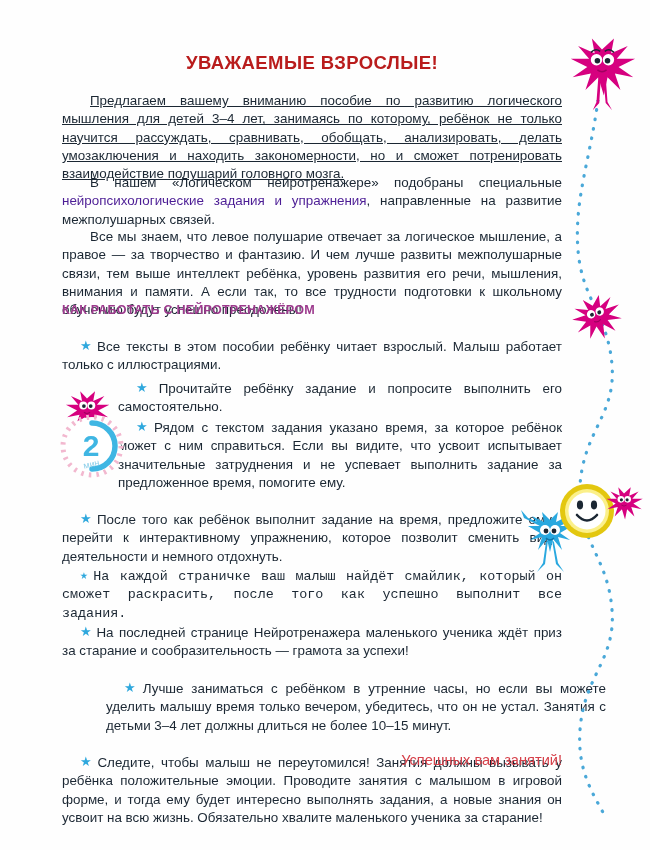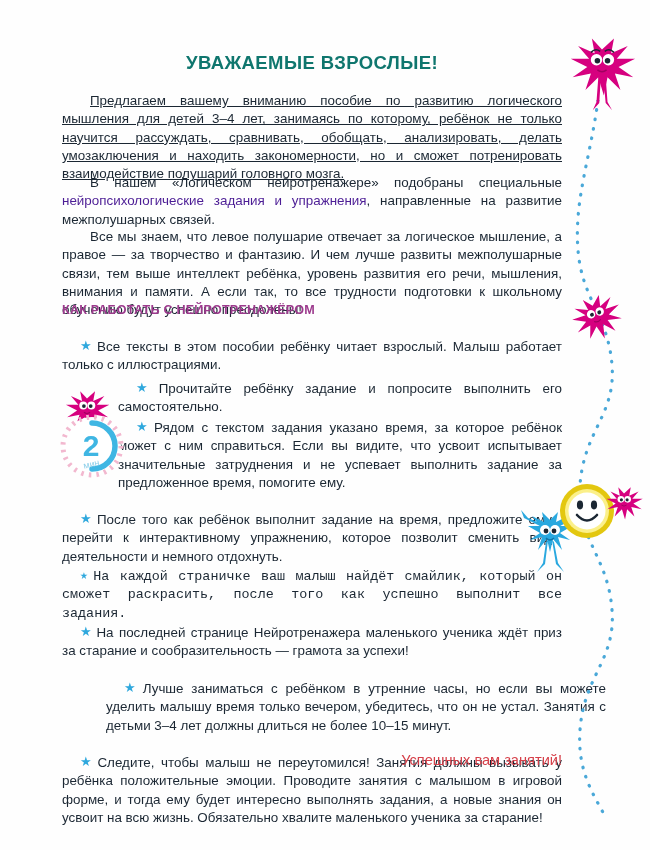--- a/index.html
+++ b/index.html
@@ -11,21 +11,21 @@
     overflow:hidden;
   }
   .page{
     position:absolute;inset:0;
     background:#fefefe;
   }
   .title{
     position:absolute;
     left:62px; top:52px; width:500px;
     text-align:center;
-    color:#0f766e;
+    color:#b91c1c;
     font-weight:bold;
     font-size:18.5px;
     letter-spacing:.4px;
   }
   .section-head{
     position:absolute;
     left:62px; top:303px; width:500px;
     color:#9c3a8d;
     font-weight:bold;
     font-size:12.6px;

